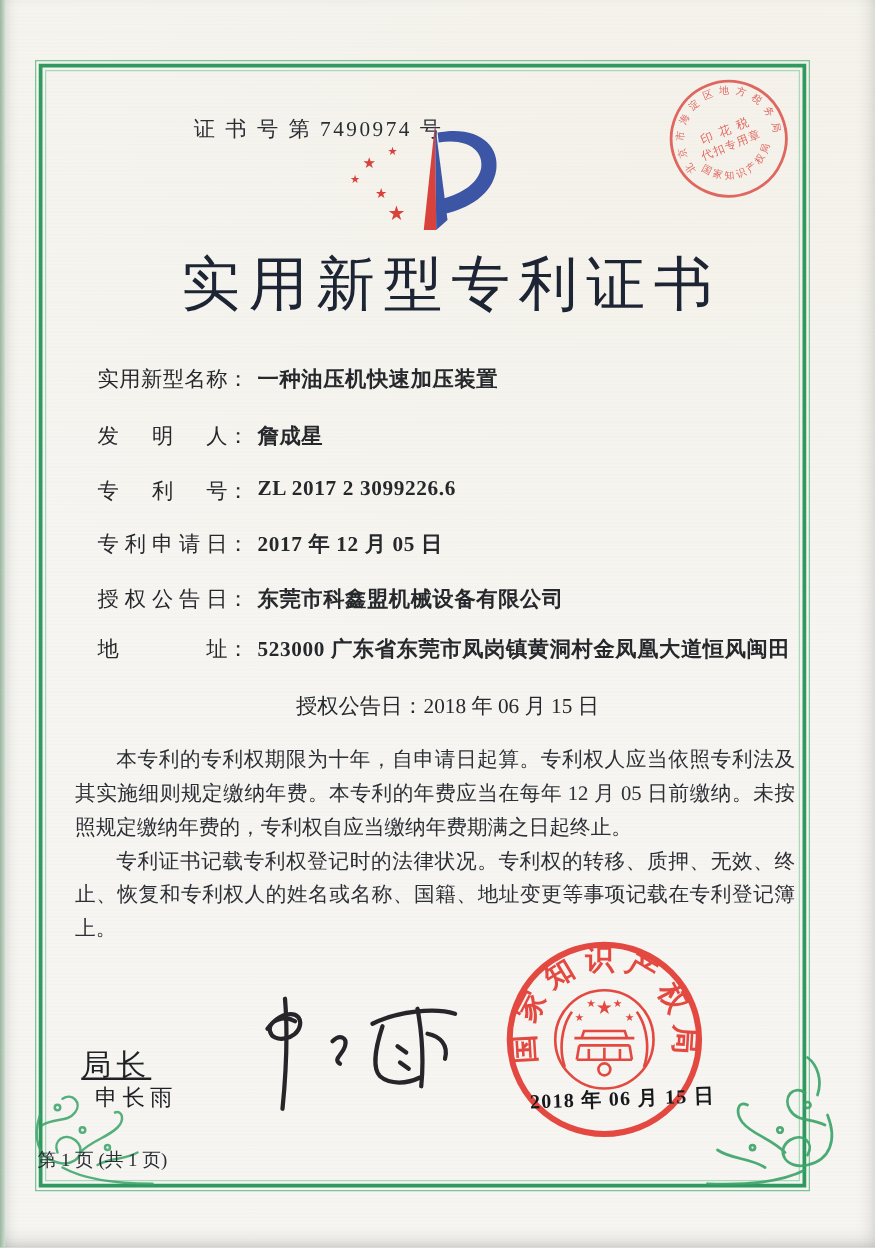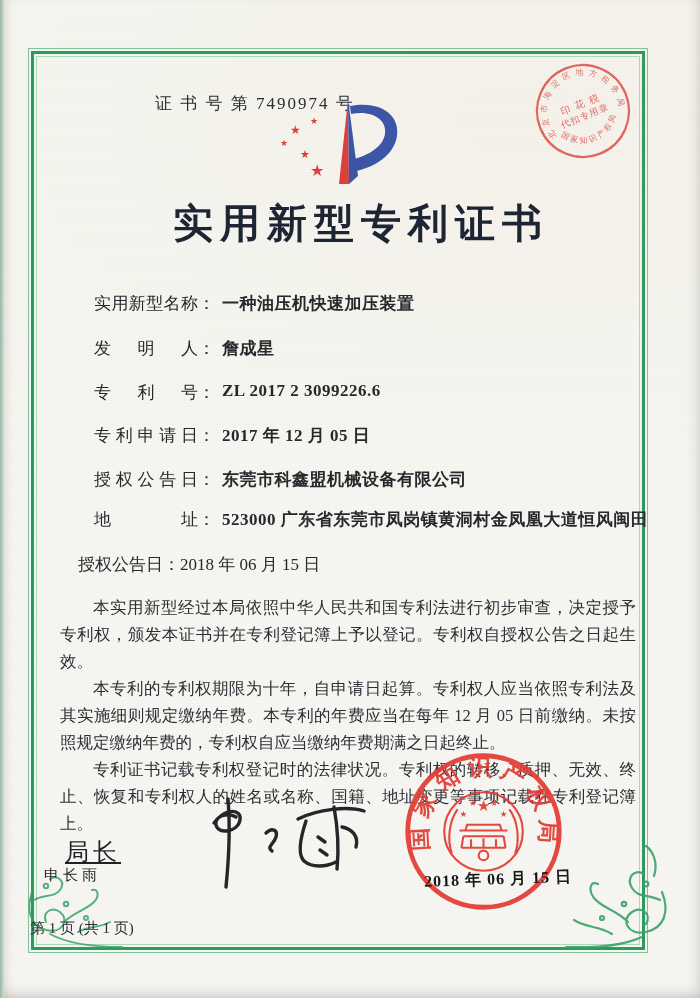--- a/index.html
+++ b/index.html
@@ -17,38 +17,38 @@
   
   .frame-outer{position:absolute;left:28px;top:48px;width:618px;height:903px;border:1px solid #7cc39a;}
   .frame-mid{position:absolute;left:2px;top:2px;right:2px;bottom:2px;border:3px solid #2f9960;}
   .frame-inner{position:absolute;left:2px;top:2px;right:2px;bottom:2px;border:1px solid #a9d8bb;}
   .ornament{position:absolute;pointer-events:none;}
   .orn-left{left:22px;top:848px;}
   .orn-right{left:556px;top:842px;transform:scaleX(-1);}
 
   .cert-no{position:absolute;left:111px;top:92px;font-size:17px;letter-spacing:2px;color:#2a2d33;margin-left:44px;}
   .logo{position:absolute;left:270px;top:96px;}
-  .title{position:absolute;left:0;top:196px;width:100%;text-align:center;font-size:40px;font-weight:700;
+  .title{position:absolute;left:0;top:196px;width:100%;text-align:center;font-size:47px;font-weight:400;
          letter-spacing:7px;padding-left:22px;box-sizing:border-box;color:#1d2433;}
 
   .fields{position:absolute;left:78px;width:560px;font-size:17px;}
   .frow{position:absolute;left:0;white-space:nowrap;}
-  .flabel{display:inline-block;width:104px;text-align:justify;text-align-last:justify;vertical-align:top;margin-left:16px;}
+  .flabel{display:inline-block;width:104px;text-align:justify;text-align-last:justify;vertical-align:top;}
   .fcolon{display:inline-block;vertical-align:top;}
   .fvalue{display:inline-block;margin-left:7px;vertical-align:top;letter-spacing:0.5px;font-weight:bold;}
   .fvalue2{position:absolute;left:111px;top:26px;margin-left:7px;letter-spacing:0.5px;}
-  .grant-row{position:absolute;left:78px;top:553px;width:560px;font-size:17px;white-space:nowrap;}
+  .grant-row{position:absolute;left:78px;top:553px;width:560px;font-size:17px;white-space:nowrap;text-align:center;}
   .grant-right{position:absolute;left:310px;top:0;}
 
   .paras{position:absolute;left:60px;top:594px;width:576px;font-size:16.5px;line-height:27px;
          text-align:justify;color:#2c2f35;}
   .paras p{margin:0;text-indent:2em;}
 
   .director-title{position:absolute;left:65px;top:836px;font-size:24px;letter-spacing:4px;color:#1f2125;text-decoration:underline;}
-  .director-name{position:absolute;left:44px;top:866px;font-size:15px;letter-spacing:4px;color:#1f2125;}
+  .director-name{position:absolute;left:76px;top:866px;font-size:18px;letter-spacing:4px;color:#1f2125;}
   .signature{position:absolute;left:192px;top:793px;}
 
   .seal{position:absolute;left:402px;top:750px;opacity:0.92;}
   .seal-date{position:absolute;left:424px;top:869px;width:160px;font-size:16px;font-weight:700;
              letter-spacing:1px;color:#17181a;transform:rotate(-2deg);}
   .stamp{position:absolute;left:534px;top:62px;width:98px;height:98px;transform:rotate(-22deg);opacity:0.85;}
 
   .footer{position:absolute;left:30px;top:919px;width:616px;font-size:15px;color:#2a2d33;}
 </style>
 </head>
@@ -126,21 +126,20 @@
     <div class="frow" style="top:508px">
       <span class="flabel">地址</span><span class="fcolon">：</span><span class="fvalue">523000 广东省东莞市凤岗镇黄洞村金凤凰大道恒风闽田</span>
     </div>
   </div>
 
   <div class="grant-row">
     <span>授权公告日：</span><span>2018 年 06 月 15 日</span>
   </div>
 
   <div class="paras">
-    <p>本实用新型经过本局依照中华人民共和国专利法进行初步审查，决定授予专利权，颁发本证书并在专利登记簿上予以登记。专利权自授权公告之日起生效。</p>
     <p>本专利的专利权期限为十年，自申请日起算。专利权人应当依照专利法及其实施细则规定缴纳年费。本专利的年费应当在每年 12 月 05 日前缴纳。未按照规定缴纳年费的，专利权自应当缴纳年费期满之日起终止。</p>
     <p>专利证书记载专利权登记时的法律状况。专利权的转移、质押、无效、终止、恢复和专利权人的姓名或名称、国籍、地址变更等事项记载在专利登记簿上。</p>
   </div>
 
   <div class="director-title">局长</div>
   <div class="director-name">申长雨</div>
 
   <svg class="signature" width="185" height="100" viewBox="0 0 185 100">
     <g fill="none" stroke="#26262a" stroke-width="3.4" stroke-linecap="round" stroke-linejoin="round">
       <path d="M22,30 C34,14 50,16 48,27 C46,39 26,42 24,32 C22,23 36,19 44,24"></path>

